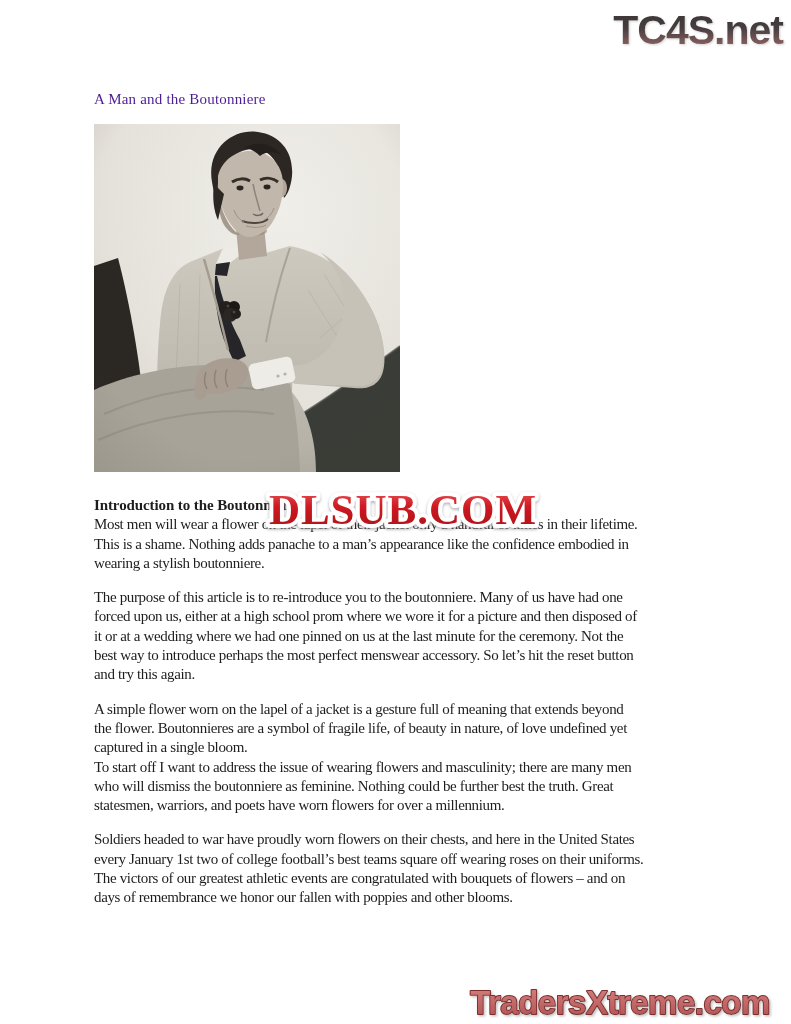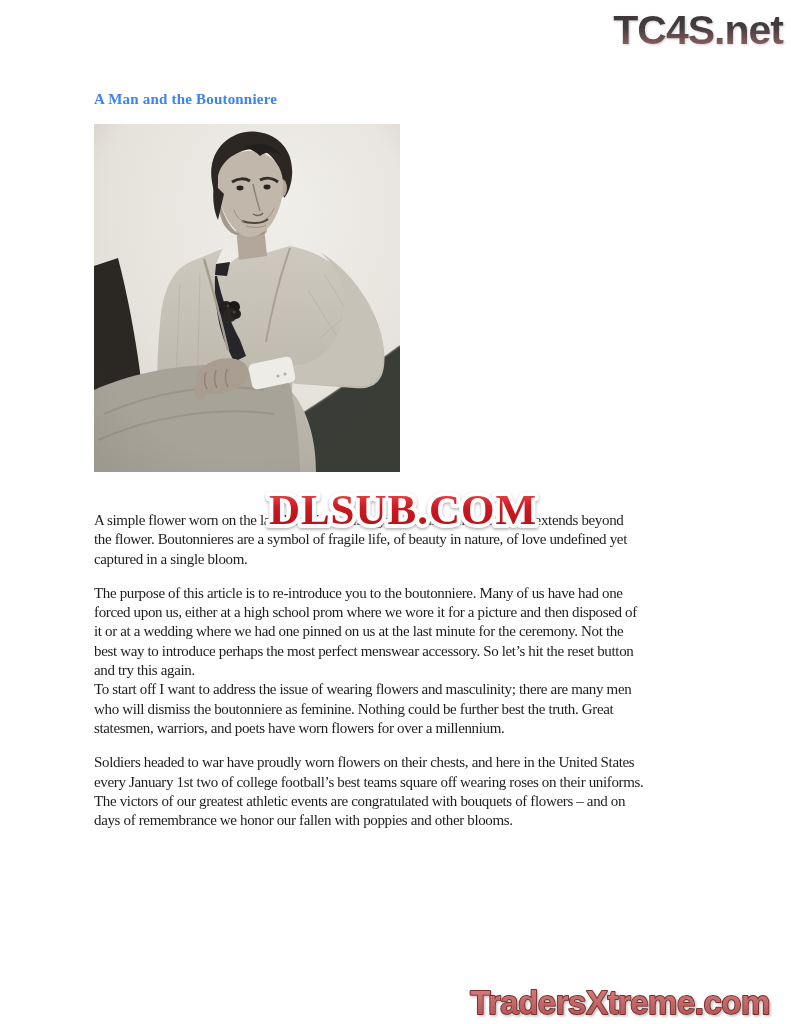--- a/index.html
+++ b/index.html
@@ -7,21 +7,21 @@
     position:relative;
     width:791px;height:1024px;
     background:#ffffff;
     overflow:hidden;
     font-family:"Liberation Serif", serif;
   }
   .top-logo{position:absolute;top:4px;right:4px;width:230px;height:52px;}
   .doc-title{
     position:absolute;left:94px;top:91px;margin:0;
     font-family:"Liberation Serif", serif;
-    font-size:15px;font-weight:bold;color:#3b82f6;letter-spacing:.2px;
+    font-size:15px;font-weight:normal;color:#4c1d95;letter-spacing:.2px;
   }
   .photo{position:absolute;left:94px;top:124px;width:306px;height:348px;}
   .photo svg{display:block;}
   .content{
     position:absolute;left:94px;top:496px;width:645px;
     color:#1e1d1c;
   }
   .content h2{
     margin:15px 0 0;
     font-size:15px;line-height:19.3px;font-weight:bold;letter-spacing:-0.1px;
@@ -165,28 +165,32 @@
         <path d="M152,102 C159,104 167,104 172,101" stroke="#9c9184" stroke-width="1" fill="none"></path>
         <path d="M140,86 C142,92 146,96 150,98" stroke="#9c9184" stroke-width="1" fill="none"></path>
         <path d="M180,84 C178,90 174,94 170,96" stroke="#9c9184" stroke-width="1" fill="none"></path>
       </g>
 
       <rect width="306" height="348" fill="url(#vig)"></rect>
     </svg>
   </div>
 
   <div class="content">
-    <p>A simple flower worn on the lapel of a jacket is a gesture full of meaning that extends beyond
-the flower. Boutonnieres are a symbol of fragile life, of beauty in nature, of love undefined yet
-captured in a single bloom.</p>
+    <h2 class="first">Introduction to the Boutonniere</h2>
+    <p class="lead">Most men will wear a flower on the lapel of their jacket only a handful of times in their lifetime.
+This is a shame. Nothing adds panache to a man’s appearance like the confidence embodied in
+wearing a stylish boutonniere.</p>
     <p>The purpose of this article is to re-introduce you to the boutonniere. Many of us have had one
 forced upon us, either at a high school prom where we wore it for a picture and then disposed of
 it or at a wedding where we had one pinned on us at the last minute for the ceremony. Not the
 best way to introduce perhaps the most perfect menswear accessory. So let’s hit the reset button
 and try this again.</p>
+    <p>A simple flower worn on the lapel of a jacket is a gesture full of meaning that extends beyond
+the flower. Boutonnieres are a symbol of fragile life, of beauty in nature, of love undefined yet
+captured in a single bloom.</p>
 
     <p class="lead">To start off I want to address the issue of wearing flowers and masculinity; there are many men
 who will dismiss the boutonniere as feminine. Nothing could be further best the truth. Great
 statesmen, warriors, and poets have worn flowers for over a millennium.</p>
     <p>Soldiers headed to war have proudly worn flowers on their chests, and here in the United States
 every January 1st two of college football’s best teams square off wearing roses on their uniforms.
 The victors of our greatest athletic events are congratulated with bouquets of flowers – and on
 days of remembrance we honor our fallen with poppies and other blooms.</p>
   </div>
 

